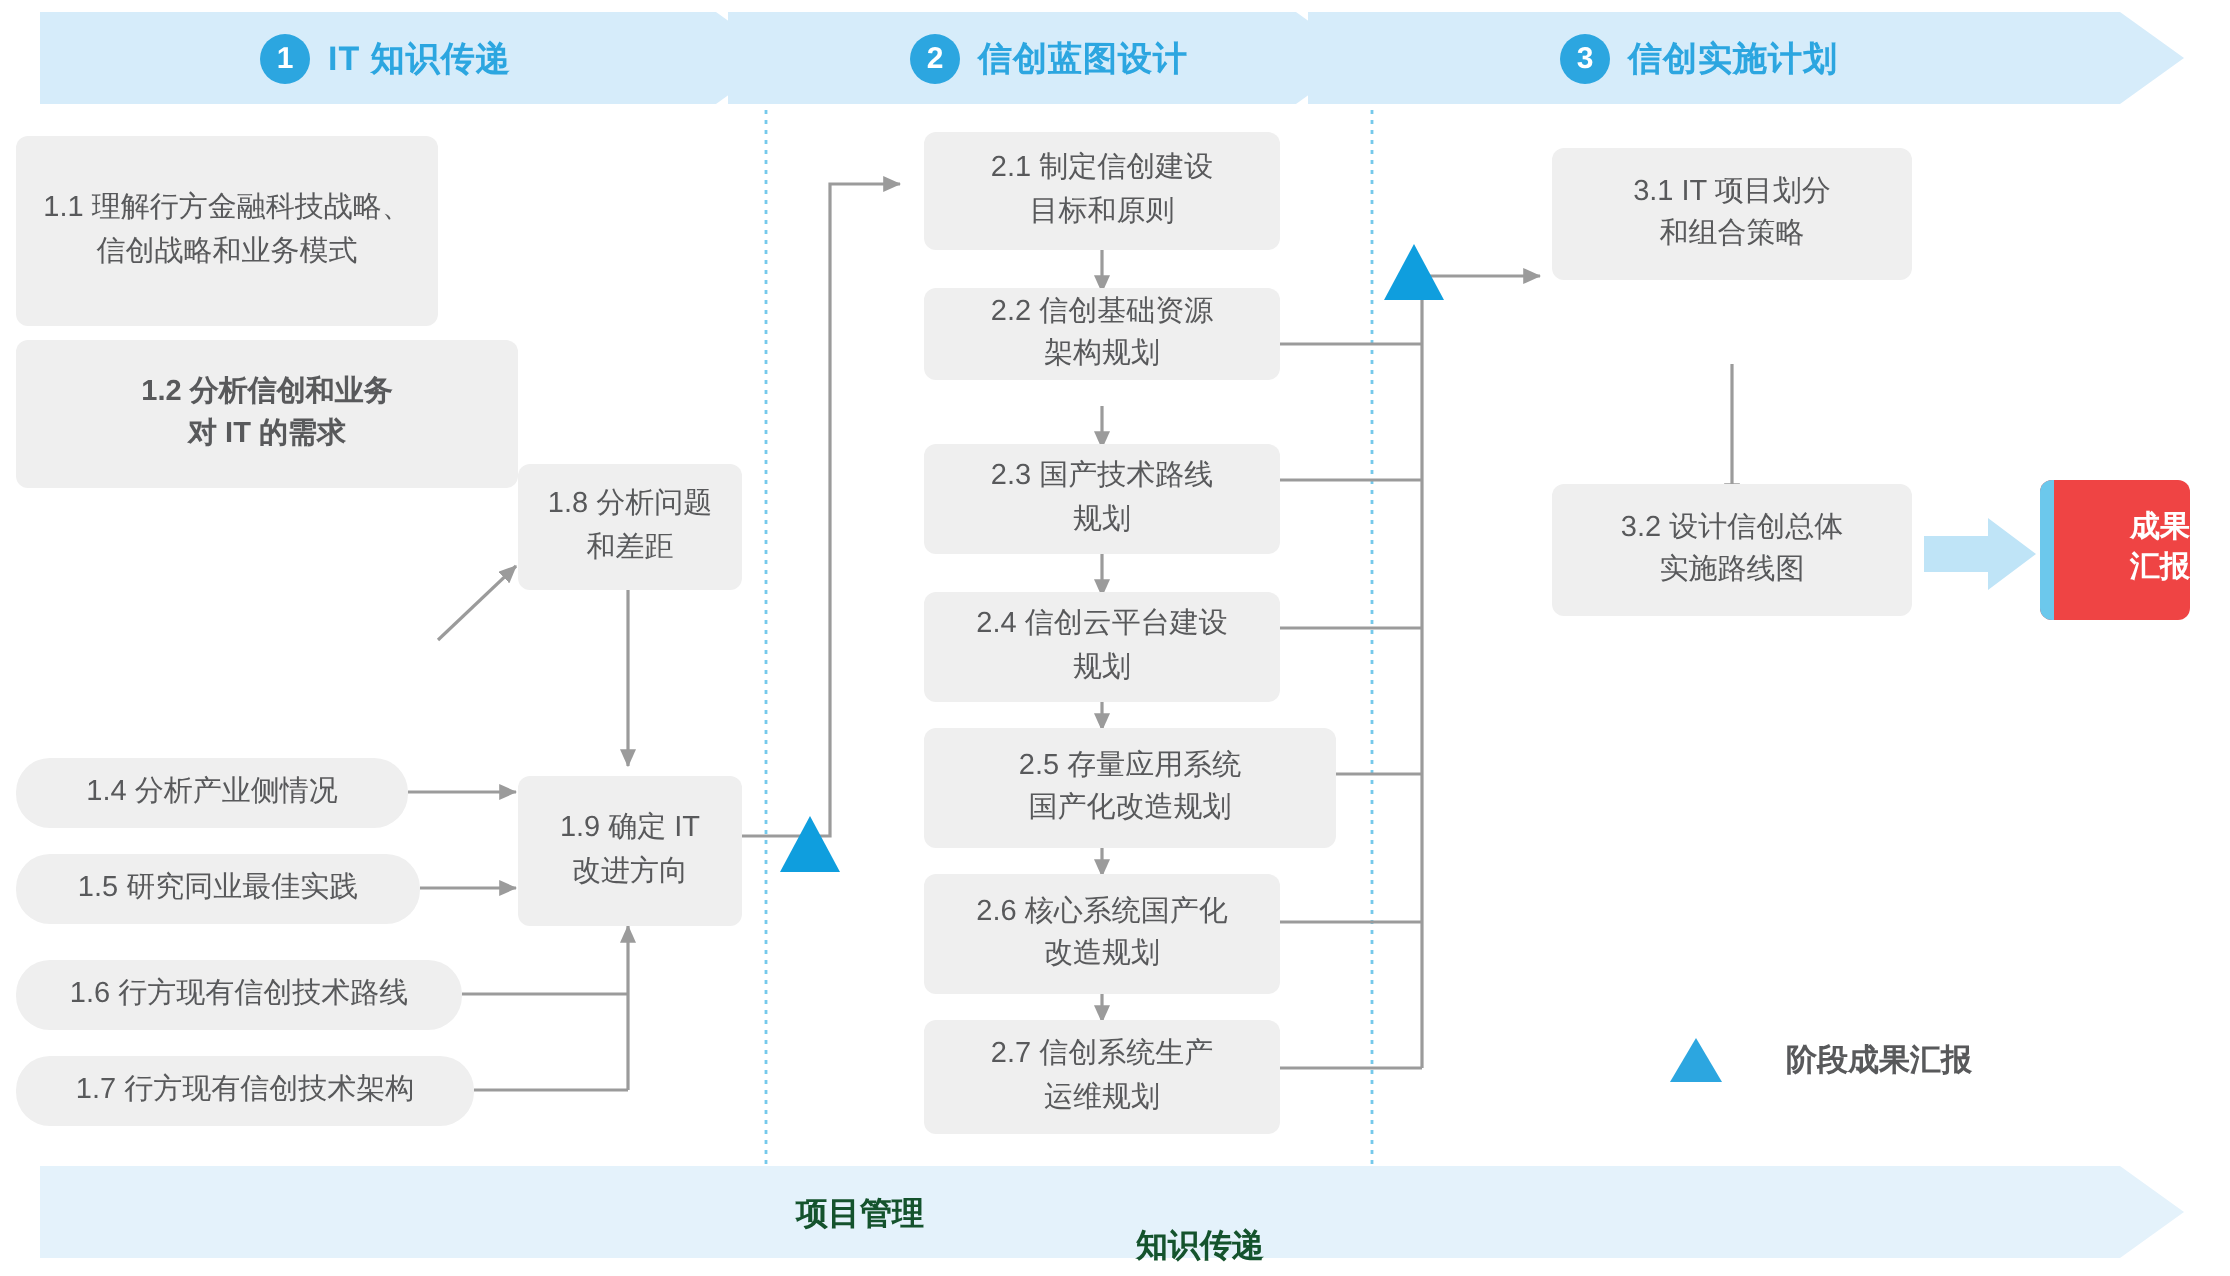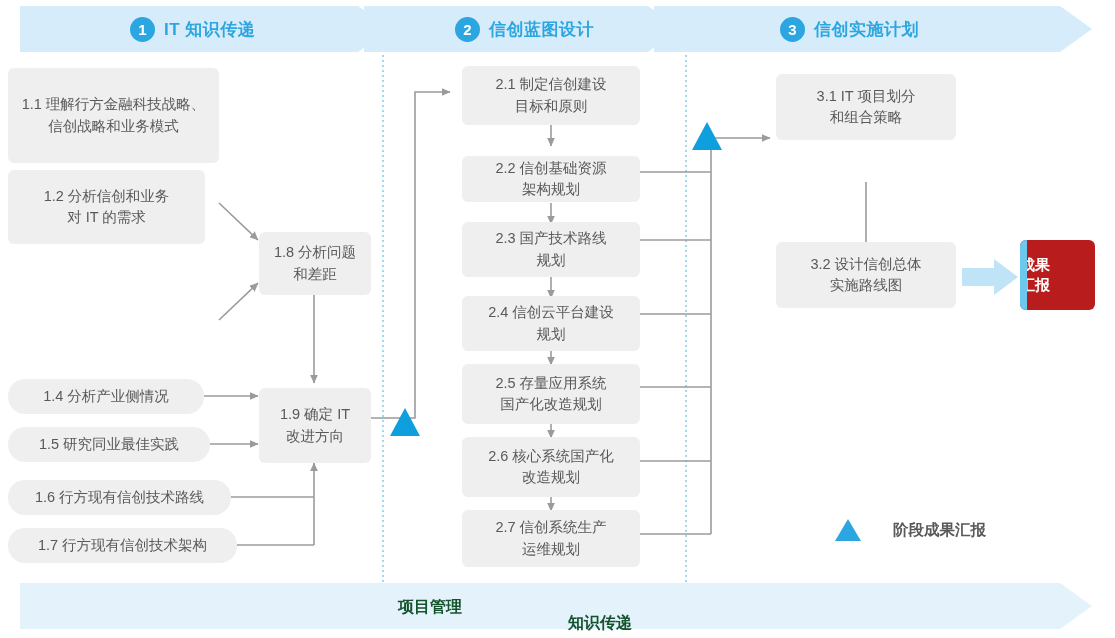--- a/index.html
+++ b/index.html
@@ -28,24 +28,25 @@
     position:absolute;background:#efefef;color:#58595b;
     display:flex;align-items:center;justify-content:center;text-align:center;
     font-size:14.5px;line-height:1.45;box-sizing:border-box;padding:4px 8px;
     border-radius:7px;
   }
   .box.pill{border-radius:17px;}
   .box.r0{border-radius:6px;}
 
   
   .result-chip{
-    position:absolute;background:#b91c1c;color:#ffffff;
+    position:absolute;background:#ef4444;color:#ffffff;
     font-size:15px;font-weight:bold;line-height:1.35;text-align:center;
-    display:flex;align-items:center;justify-content:flex-start;border-radius:6px;
+    display:flex;align-items:center;justify-content:flex-end;border-radius:6px;
     box-sizing:border-box;
+    font-family:Liberation Mono, monospace;
   }
   .result-chip .bar{position:absolute;left:0;top:0;bottom:0;width:7px;
     background:#6cc8ec;border-radius:6px 0 0 6px;}
 
   
   .legend{position:absolute;display:flex;align-items:center;gap:10px;}
   .legend-tri{
     width:0;height:0;border-left:13px solid transparent;border-right:13px solid transparent;
     border-bottom:22px solid #2ca6e0;
   }
@@ -145,34 +146,34 @@
   <div class="phase-label" style="left:455px;">
     <div class="phase-num">2</div>
     <div class="phase-text">信创蓝图设计</div>
   </div>
   <div class="phase-label" style="left:780px;">
     <div class="phase-num">3</div>
     <div class="phase-text">信创实施计划</div>
   </div>
 
   <div class="box r0" style="left:8px;top:68px;width:211px;height:95px;">1.1 理解行方金融科技战略、<br>信创战略和业务模式</div>
-  <div class="box r0" style="left:8px;top:170px;width:197px;height:74px;">1.2 分析信创和业务<br>对 IT 的需求</div>
+  <div class="box r0" style="left:8px;top:170px;width:251px;height:74px;font-weight:bold;">1.2 分析信创和业务<br>对 IT 的需求</div>
   <div class="box pill" style="left:8px;top:379px;width:196px;height:35px;">1.4 分析产业侧情况</div>
   <div class="box pill" style="left:8px;top:427px;width:202px;height:35px;">1.5 研究同业最佳实践</div>
   <div class="box pill" style="left:8px;top:480px;width:223px;height:35px;">1.6 行方现有信创技术路线</div>
   <div class="box pill" style="left:8px;top:528px;width:229px;height:35px;">1.7 行方现有信创技术架构</div>
 
   <div class="box r0" style="left:259px;top:232px;width:112px;height:63px;">1.8 分析问题<br>和差距</div>
   <div class="box r0" style="left:259px;top:388px;width:112px;height:75px;">1.9 确定 IT<br>改进方向</div>
 
   <div class="box r0" style="left:462px;top:66px;width:178px;height:59px;">2.1 制定信创建设<br>目标和原则</div>
-  <div class="box r0" style="left:462px;top:144px;width:178px;height:46px;margin-top:12px;">2.2 信创基础资源<br>架构规划</div>
+  <div class="box r0" style="left:462px;top:144px;width:178px;height:46px;">2.2 信创基础资源<br>架构规划</div>
   <div class="box r0" style="left:462px;top:222px;width:178px;height:55px;">2.3 国产技术路线<br>规划</div>
   <div class="box r0" style="left:462px;top:296px;width:178px;height:55px;">2.4 信创云平台建设<br>规划</div>
-  <div class="box r0" style="left:462px;top:364px;width:178px;height:60px;">2.5 存量应用系统<br>国产化改造规划</div>
+  <div class="box r0" style="left:462px;top:364px;width:206px;height:60px;">2.5 存量应用系统<br>国产化改造规划</div>
   <div class="box r0" style="left:462px;top:437px;width:178px;height:60px;">2.6 核心系统国产化<br>改造规划</div>
   <div class="box r0" style="left:462px;top:510px;width:178px;height:57px;">2.7 信创系统生产<br>运维规划</div>
 
   <div class="box r0" style="left:776px;top:74px;width:180px;height:66px;">3.1 IT 项目划分<br>和组合策略</div>
   <div class="box r0" style="left:776px;top:242px;width:180px;height:66px;">3.2 设计信创总体<br>实施路线图</div>
 
   <div class="result-chip" style="left:1020px;top:240px;width:75px;height:70px;">
     <span class="bar"></span>
     <span>成果<br>汇报</span>
   </div>

